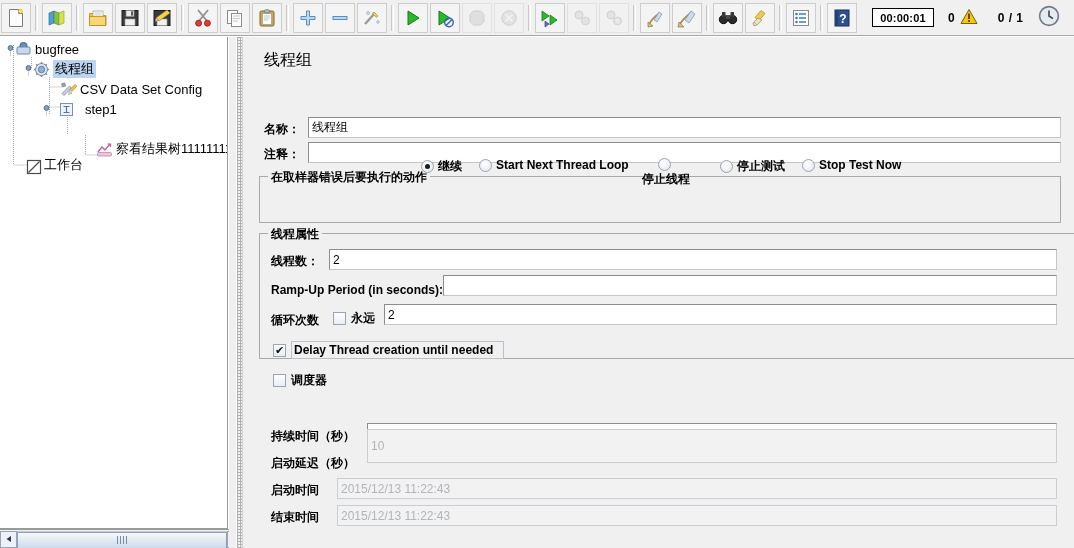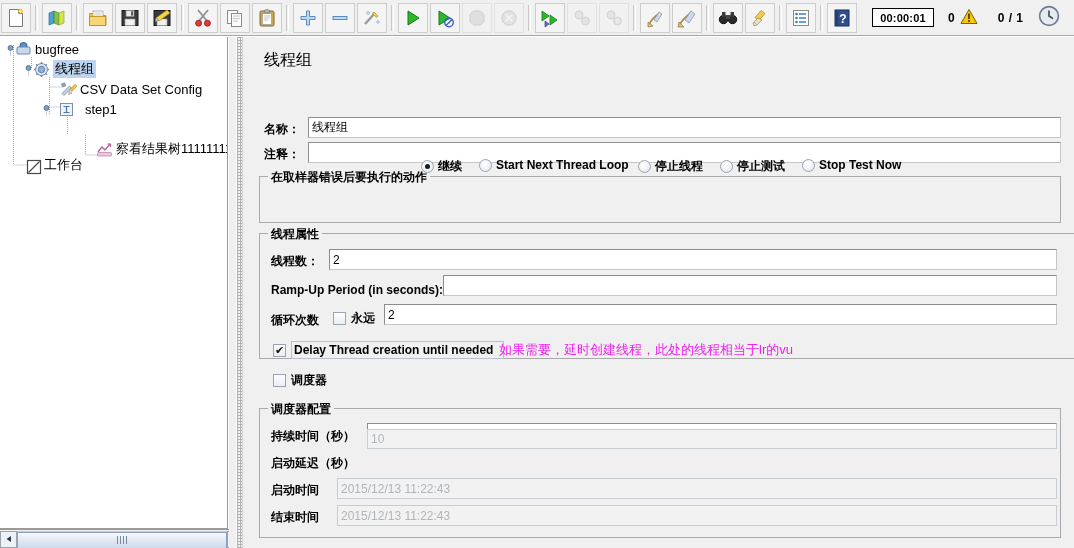--- a/index.html
+++ b/index.html
@@ -546,21 +546,21 @@
     <div class="gtitle">在取样器错误后要执行的动作</div>
   </div>
   <div class="radio" style="left:170px; top:121px;">
     <span class="rdot on"></span>
     <span class="rtext">继续</span>
   </div>
   <div class="radio" style="left:228px; top:121px;">
     <span class="rdot"></span>
     <span class="rtext en">Start Next Thread Loop</span>
   </div>
-  <div class="radio" style="left:387px; top:121px;">
+  <div class="radio" style="left:387px; top:121px;flex-direction:column;">
     <span class="rdot"></span>
     <span class="rtext">停止线程</span>
   </div>
   <div class="radio" style="left:469px; top:121px;">
     <span class="rdot"></span>
     <span class="rtext">停止测试</span>
   </div>
   <div class="radio" style="left:551px; top:121px;">
     <span class="rdot"></span>
     <span class="rtext en">Stop Test Now</span>
@@ -580,36 +580,32 @@
   <div class="cbwrap" style="left:82px; top:273px;">
     <span class="cbox"></span>
     <span class="cbtext">永远</span>
   </div>
   <div class="tfield" style="left:133px; top:267px; width:673px; height:21px;">2</div>
 
   <div class="cbwrap" style="left:22px; top:304px;">
     <span class="cbox">✔</span>
     <span class="cbtext boxed">Delay Thread creation until needed</span>
   </div>
-  <div class="annot" style="left:248px; top:304px;">如果需要，延时创建线程，此处的线程相当于lr的vu</div>
 
   <div class="cbwrap" style="left:22px; top:335px;">
     <span class="cbox"></span>
     <span class="cbtext">调度器</span>
   </div>
 
-  <div class="gbox" style="left:8px; top:371px; width:802px; height:130px;">
-    <div class="gtitle">调度器配置</div>
-  </div>
 
   <div class="lbl" style="left:20px; top:391px;">持续时间（秒）</div>
   <div class="tfield" style="left:116px; top:386px; width:690px; height:21px;"></div>
 
   <div class="lbl" style="left:20px; top:418px;">启动延迟（秒）</div>
-  <div class="tfield dis2" style="left:116px; top:392px; width:690px; height:20px;">10</div>
+  <div class="tfield dis2" style="left:116px; top:392px; width:690px; height:34px;">10</div>
 
   <div class="lbl" style="left:20px; top:445px;">启动时间</div>
   <div class="tfield dis2" style="left:86px; top:441px; width:720px; height:21px;">2015/12/13 11:22:43</div>
 
   <div class="lbl" style="left:20px; top:472px;">结束时间</div>
   <div class="tfield dis2" style="left:86px; top:468px; width:720px; height:21px;">2015/12/13 11:22:43</div>
 
 </div>
 
 </body></html>

